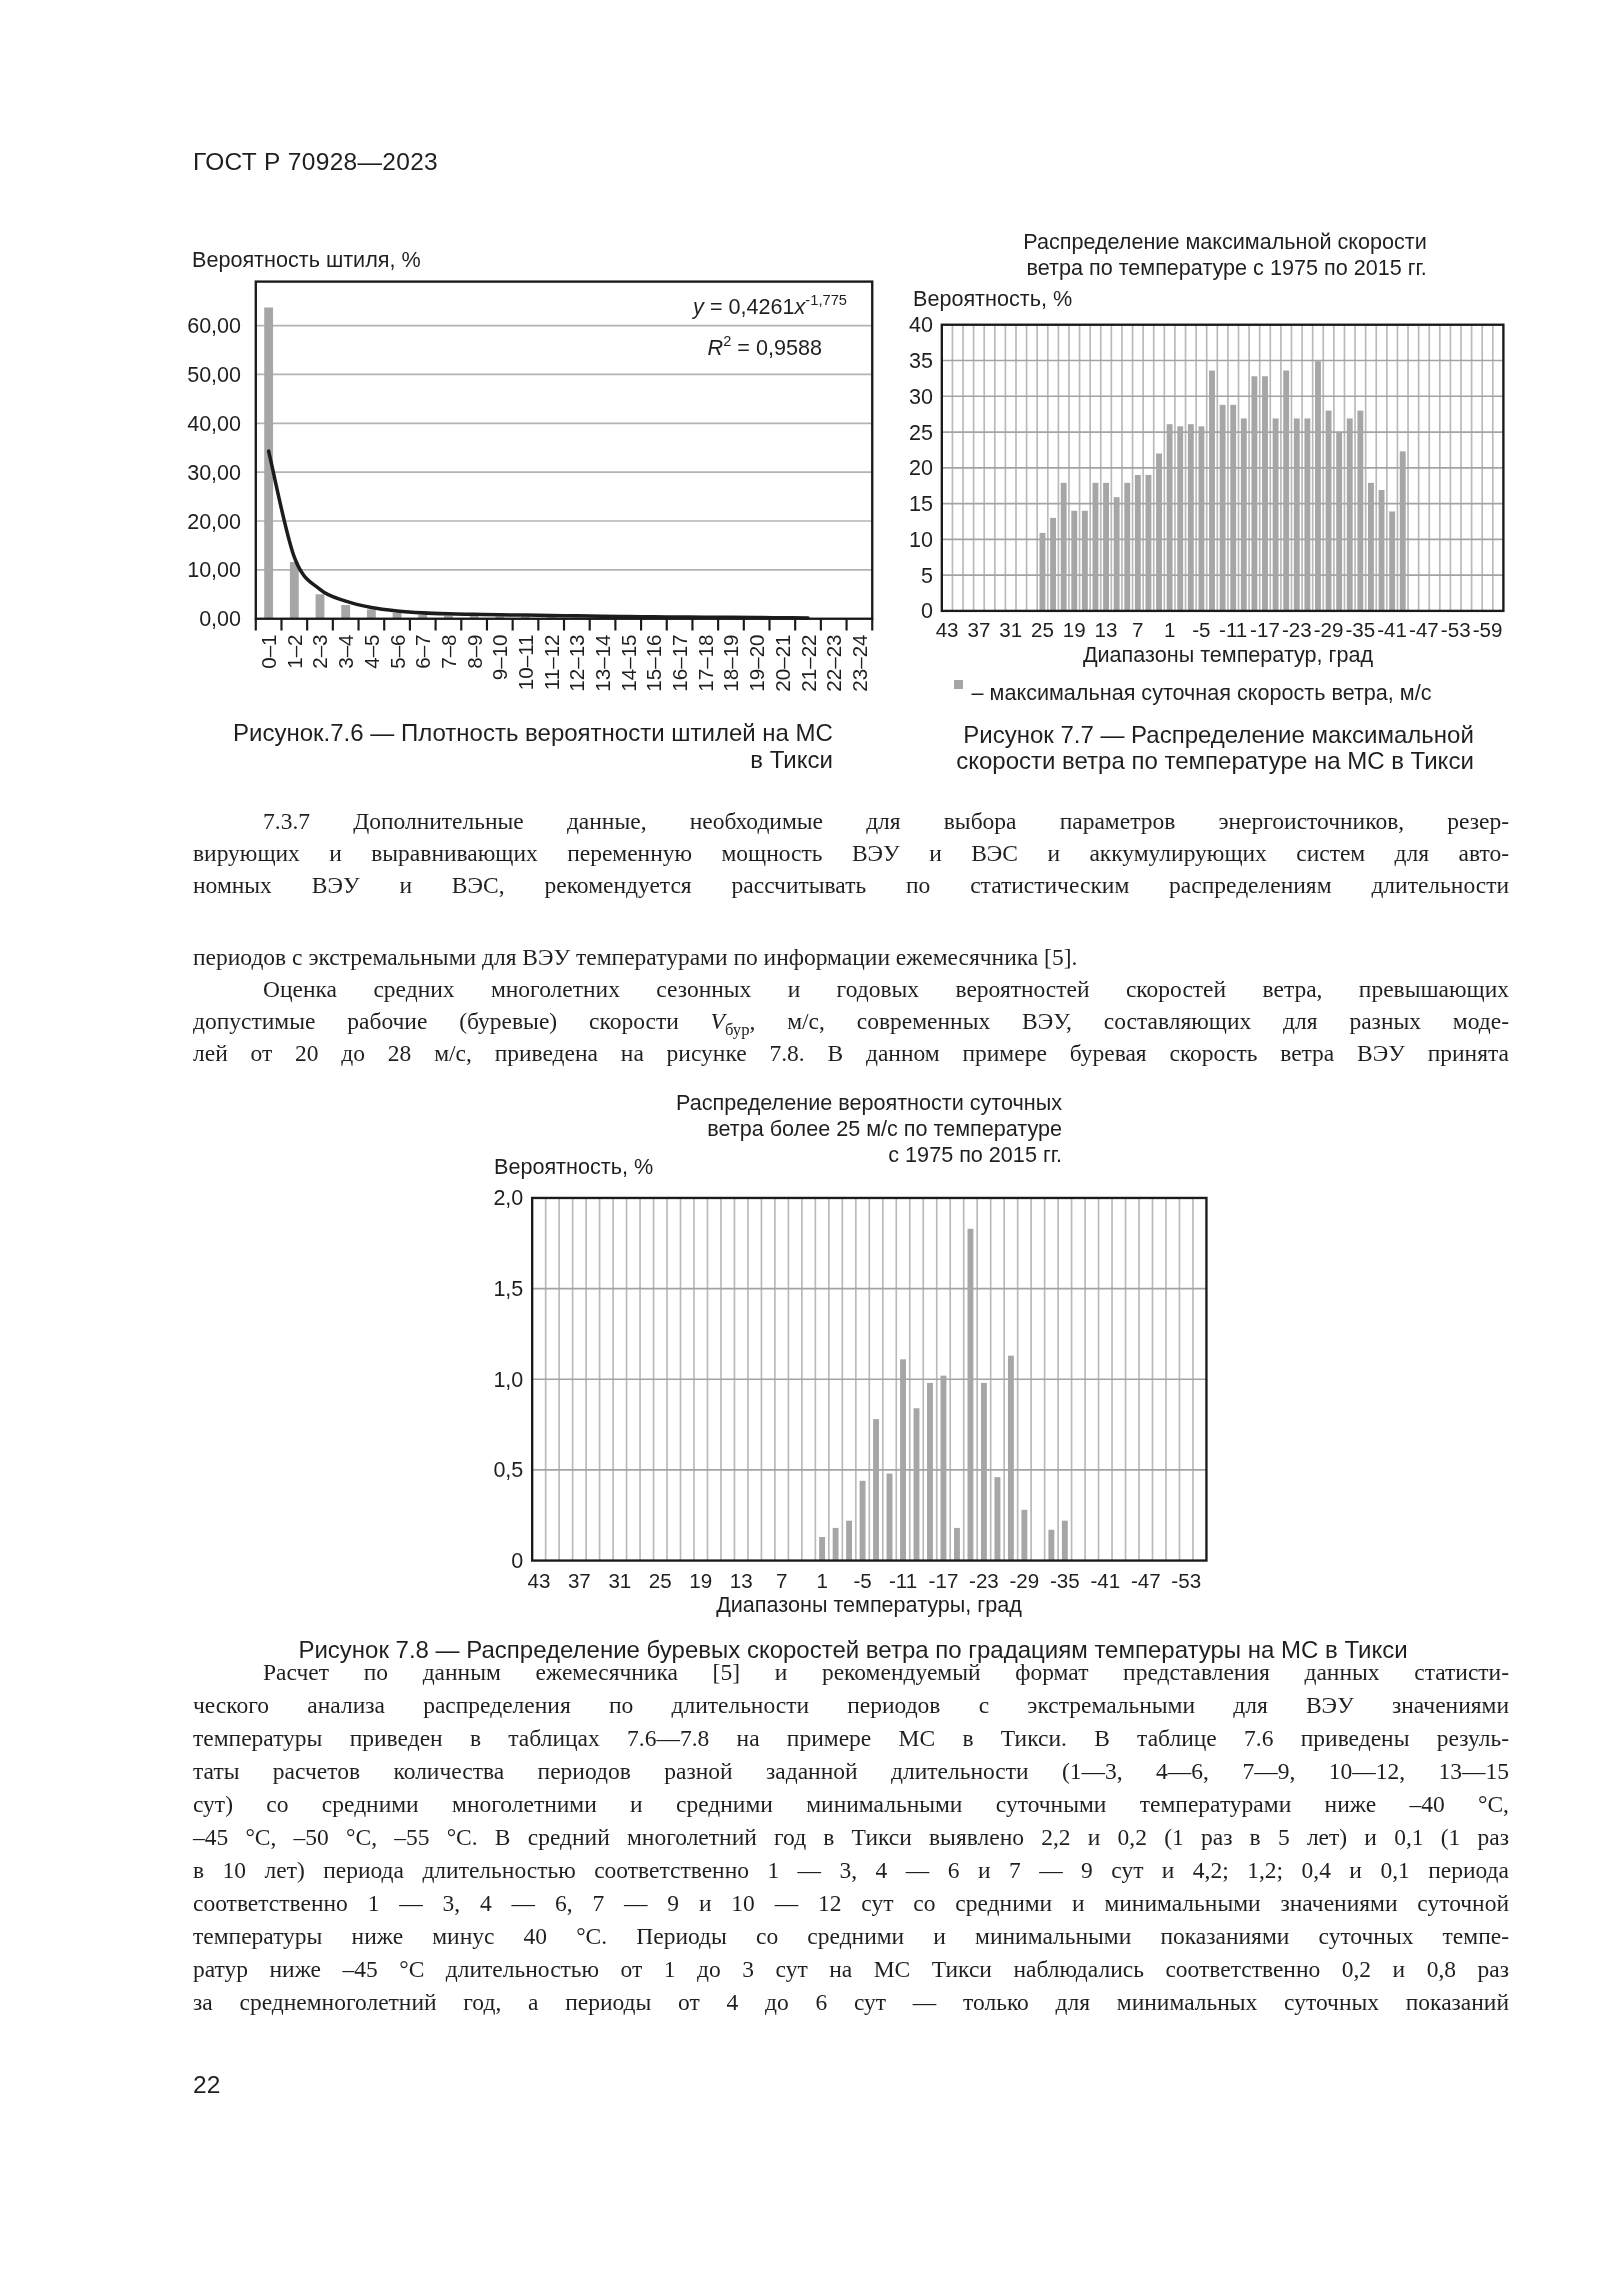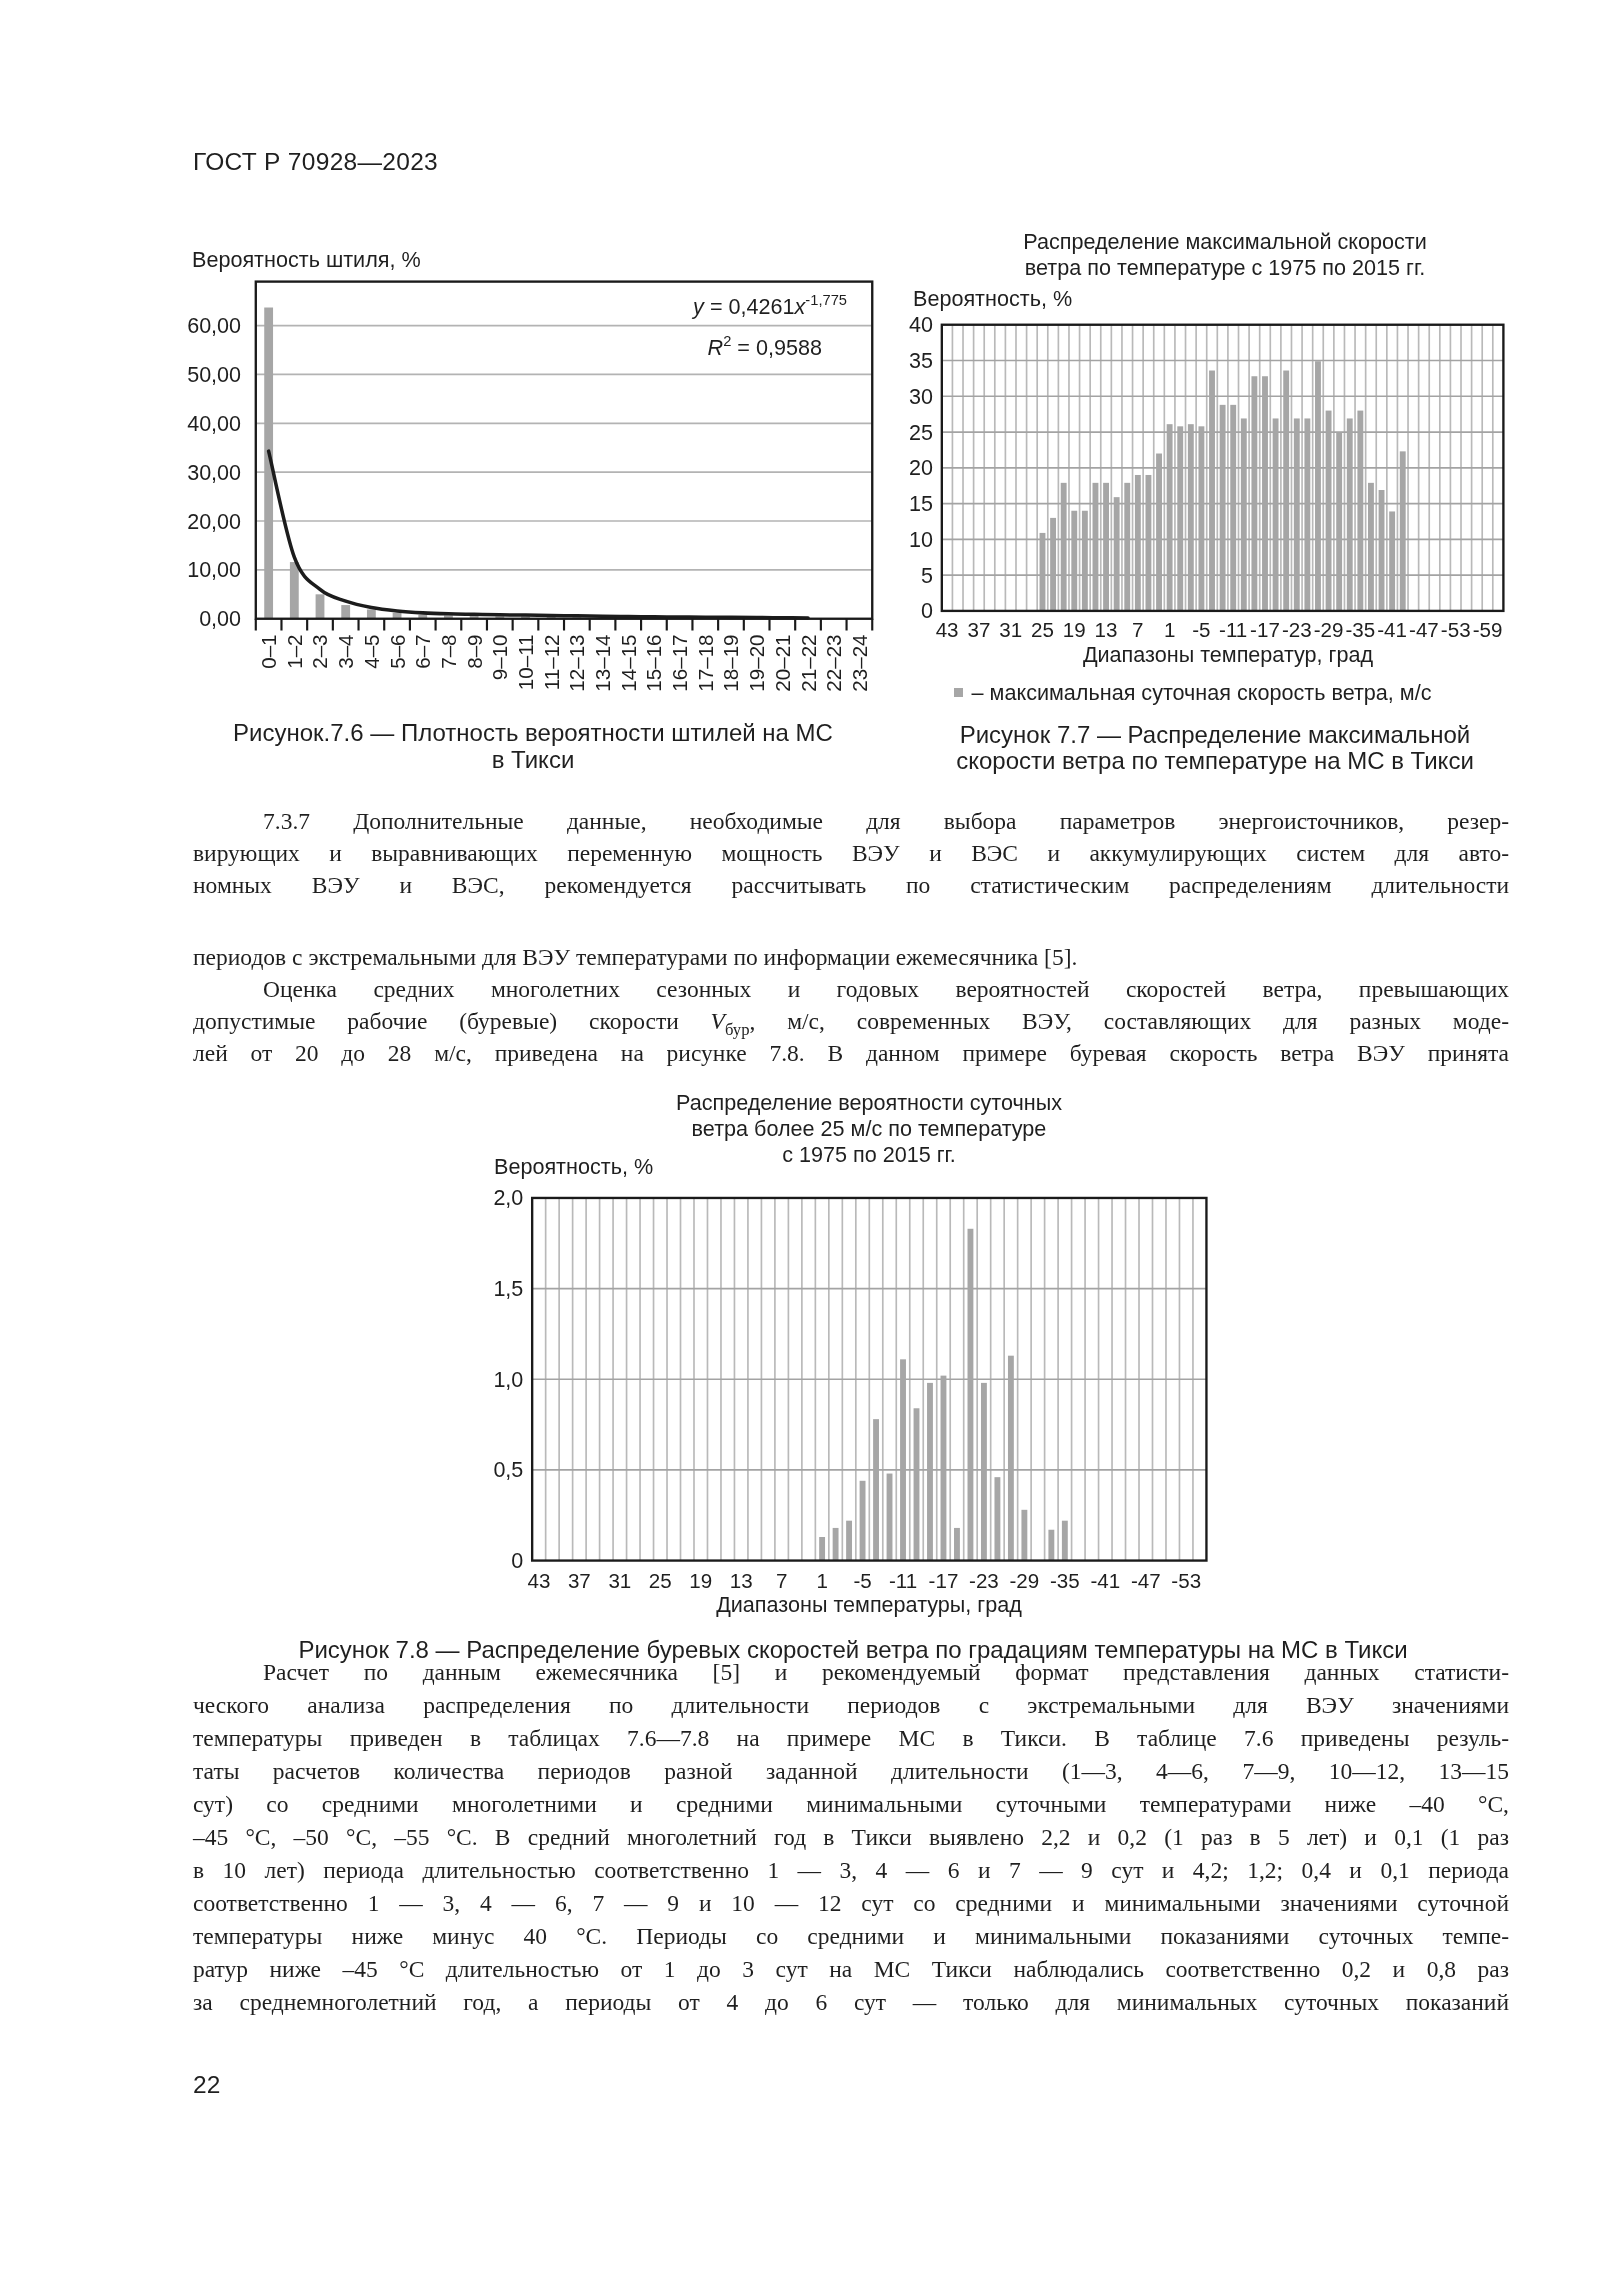--- a/index.html
+++ b/index.html
@@ -4,23 +4,23 @@
 <style>
   html, body { margin:0; padding:0; background:#ffffff; }
   body {
     width:1621px; height:2293px; position:relative; overflow:hidden;
     font-family:"Liberation Sans", sans-serif; color:#1f1f1f;
   }
   .abs { position:absolute; }
   .hdr { left:193px; top:148px; font-size:24.5px; font-weight:normal; letter-spacing:0.3px; white-space:nowrap; }
   .t22 { font-size:21.6px; line-height:25.5px; white-space:nowrap; }
   .cap { font-size:24px; line-height:26.5px; white-space:nowrap; }
-  .center { transform:translateX(-50%); text-align:center; }
+  .center { transform:translateX(-50%); text-align:right; }
   .eq sup { font-size:14.7px; vertical-align:0.6em; line-height:0; }
-  .legend { display:flex; align-items:center; gap:8.8px; }
+  .legend { display:flex; gap:8.8px; }
   .legend-swatch { width:8.8px; height:8.8px; background:#a6a6a6; display:inline-block; }
   .para { left:193px; width:1316px; font-size:23.5px; }
   .ln { white-space:nowrap; text-align:justify; text-align-last:justify; box-sizing:border-box; overflow:visible;font-family:Liberation Serif, serif; }
   .p12 .ln { height:32px; line-height:32px; }
   .p3 .ln { height:33px; line-height:33px; }
   .ln.ind { padding-left:70px; }
   .ln.last { text-align-last:left;margin-top:40px; }
   .ln sub { font-size:16.7px; vertical-align:-5.9px; line-height:0; }
   .pageno { left:193px; top:2071px; font-size:24.5px; }
   svg.charts { position:absolute; left:0; top:0; }

